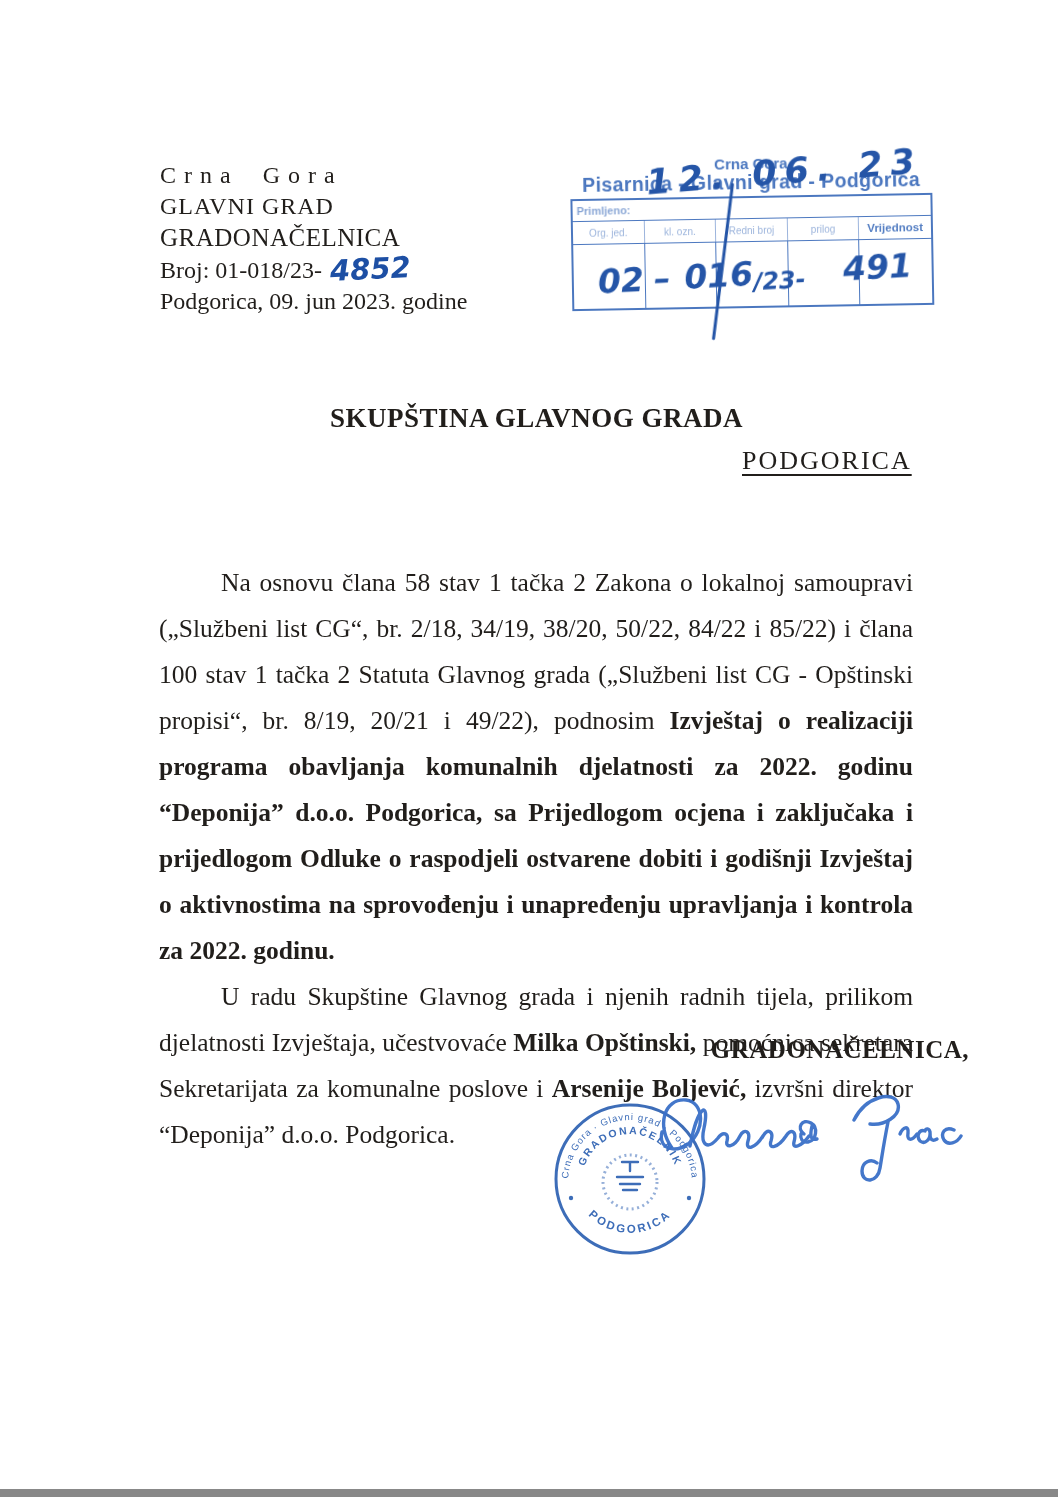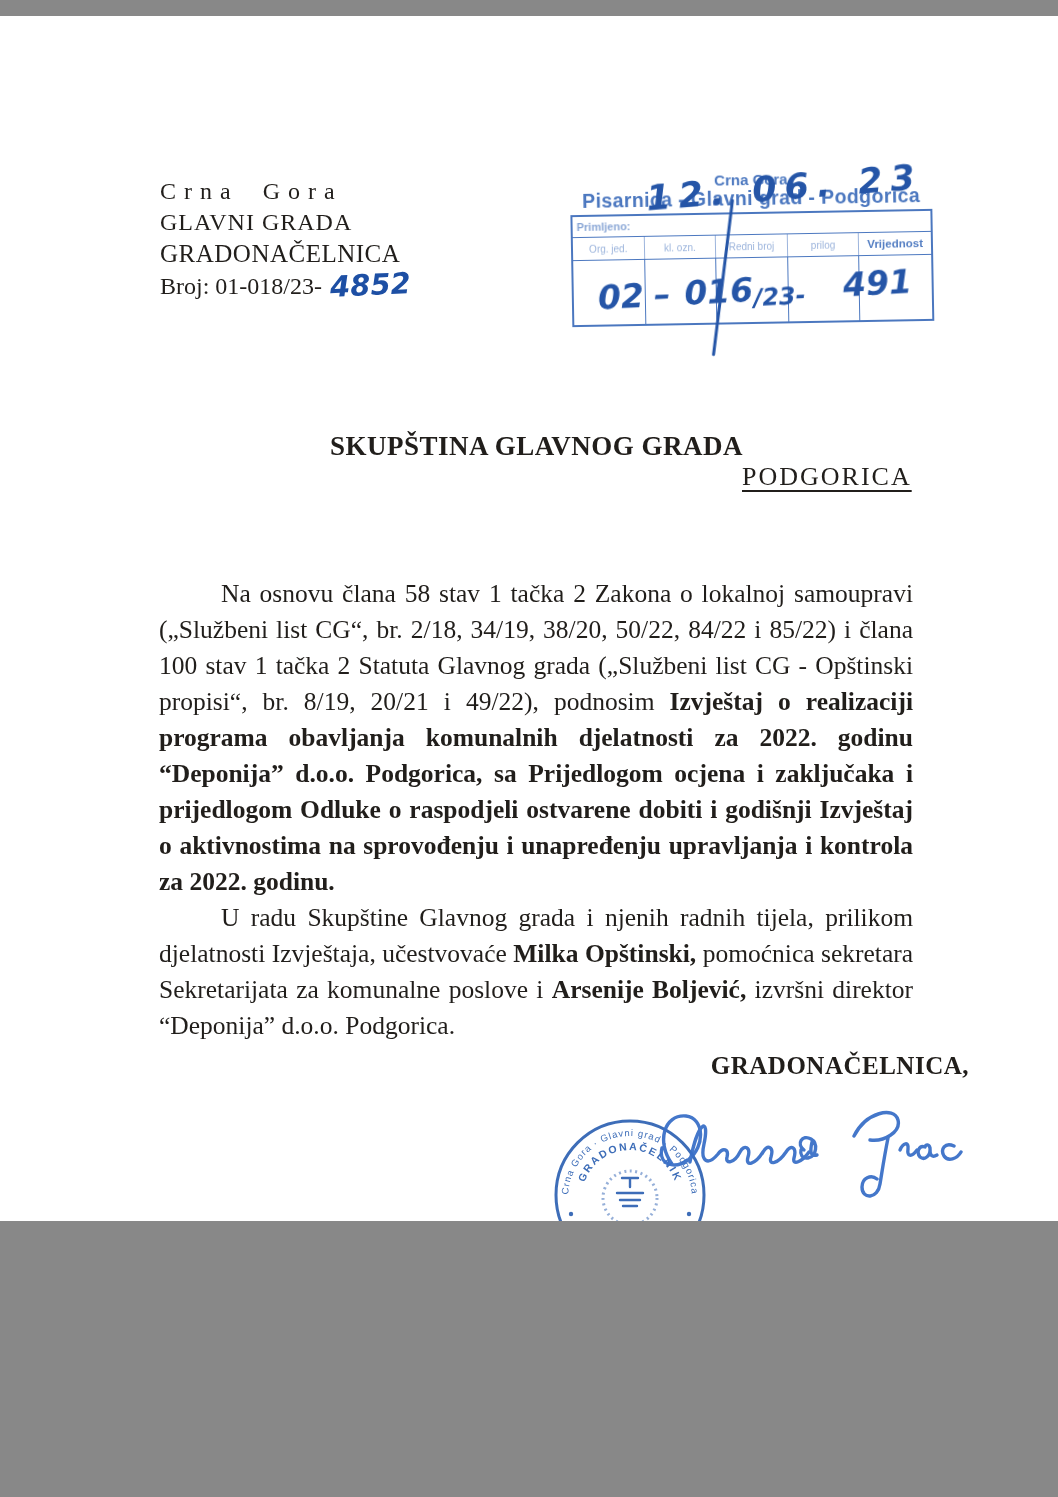--- a/index.html
+++ b/index.html
@@ -7,22 +7,22 @@
     --stamp-blue:#4472bd;
     --hand-blue:#1d4fa4;
     --round-stamp-blue:#2d61b2;
     --signature-blue:#3a70c8;
     --paper:#ffffff;
   }
   *{margin:0;padding:0;box-sizing:border-box;}
   html,body{background:#888;}
   .page{
     position:relative;
-    width:1058px;height:1205px;
-    margin:16px auto;
+    width:1058px;height:1489px;
+    margin:0 auto;
     background:var(--paper);
     font-family:"Liberation Serif", serif;
     color:var(--ink);
     overflow:hidden;
   }
   
   .letterhead{position:absolute;left:160px;top:160px;font-size:24px;line-height:31px;}
   .lh-country{letter-spacing:8px;word-spacing:10px;}
   .lh-org{letter-spacing:1px;}
   .lh-office{font-weight:normal;font-size:25px;letter-spacing:0.5px;}
@@ -59,47 +59,48 @@
   }
   .rs-date{left:76px;top:-4px;font-size:35px;letter-spacing:8px;transform:rotate(-3.5deg);}
   .rs-entry{left:26px;top:98px;font-size:33px;transform:rotate(-2deg);display:flex;align-items:flex-start;}
   .rs-entry .gap-s{margin-left:10px;} .rs-entry .gap-m{margin-left:14px;} .rs-entry .gap-l{margin-left:38px;}
   .rs-entry-frac{font-size:24px;transform:translateY(14px);}
   .rs-longslash{
     position:absolute;left:150px;top:26px;width:3px;height:158px;
     background:var(--hand-blue);border-radius:2px;transform:rotate(8deg);
   }
   
-  .addr-line1{position:absolute;left:330px;top:415px;font-weight:bold;font-size:27px;letter-spacing:0.5px;}
+  .addr-line1{position:absolute;left:330px;top:403px;font-weight:bold;font-size:27px;letter-spacing:0.5px;}
   .addr-line2{
     position:absolute;left:742px;top:446px;font-size:26px;letter-spacing:2px;
     text-decoration:underline;text-underline-offset:5px;text-decoration-thickness:2px;
   }
   
-  .body-text{position:absolute;left:159px;top:560px;width:754px;font-size:25.5px;line-height:36px;text-align:justify;}
+  .body-text{position:absolute;left:159px;top:560px;width:754px;font-size:25.5px;line-height:46px;text-align:justify;}
   .body-text p{text-indent:62px;}
   .b{font-weight:bold;}
   
   .sig-block{position:absolute;left:624px;top:1036px;width:345px;text-align:right;}
   .sig-title{font-weight:bold;font-size:25px;letter-spacing:0.5px;}
   .sig-name{font-weight:bold;font-size:24px;margin-top:10px;}
   
   .round-stamp{position:absolute;left:551px;top:1100px;opacity:.92;filter:blur(0.3px);}
   .hand-signature{position:absolute;left:642px;top:1086px;}
 </style>
 </head>
 <body>
 
 <div class="page">
 
   <div class="letterhead">
     <div class="lh-country">Crna Gora</div>
-    <div class="lh-org">GLAVNI GRADA</div>
+    <div class="lh-org">GLAVNI GRAD</div>
     <div class="lh-office">GRADONAČELNICA</div>
     <div class="lh-ref"><span>Broj: 01-018/23-</span><span class="lh-ref-hand">4852</span></div>
+    <div class="lh-date">Podgorica, 09. jun 2023. godine</div>
   </div>
 
   <div class="receipt-stamp">
     <div class="rs-line1">Crna Gora</div>
     <div class="rs-line2">Pisarnica - Glavni grad - Podgorica</div>
     <div class="rs-table">
       <div class="rs-row1">
         <span class="rs-received-label">Primljeno:</span>
       </div>
       <div class="rs-row2">

